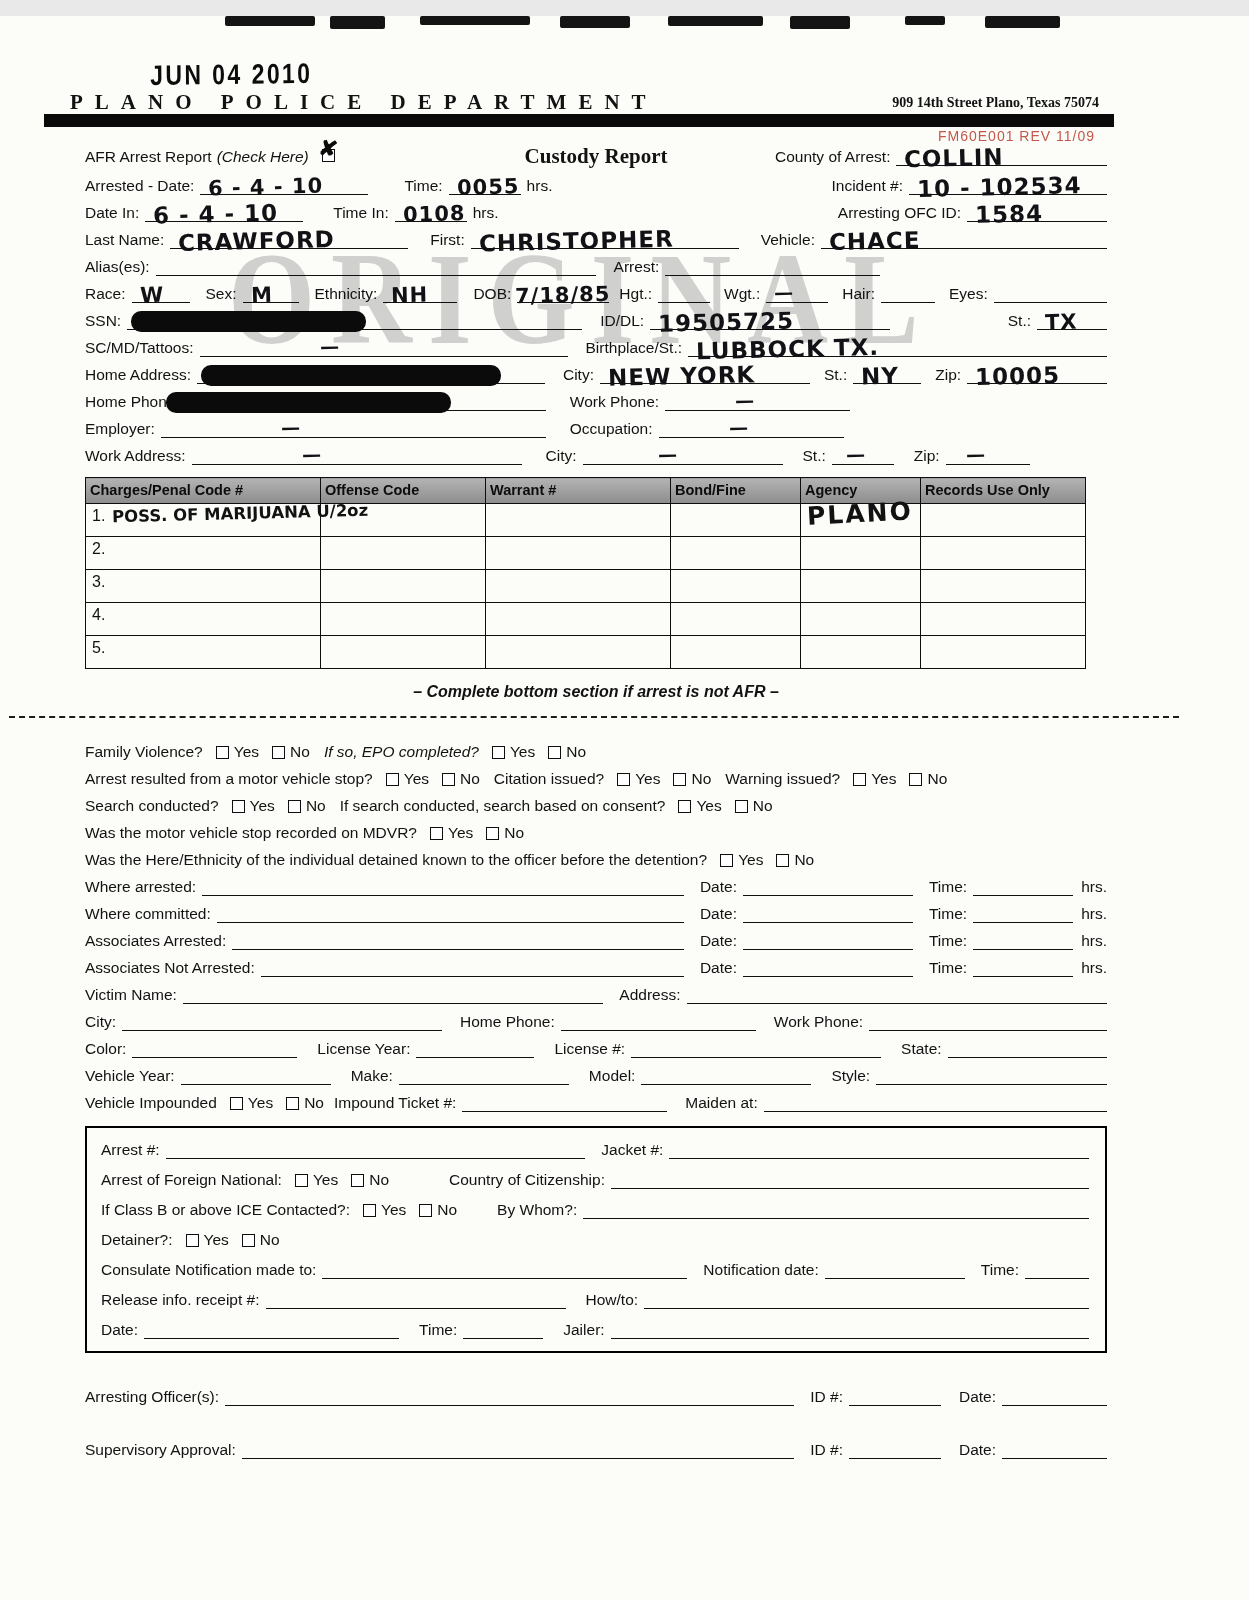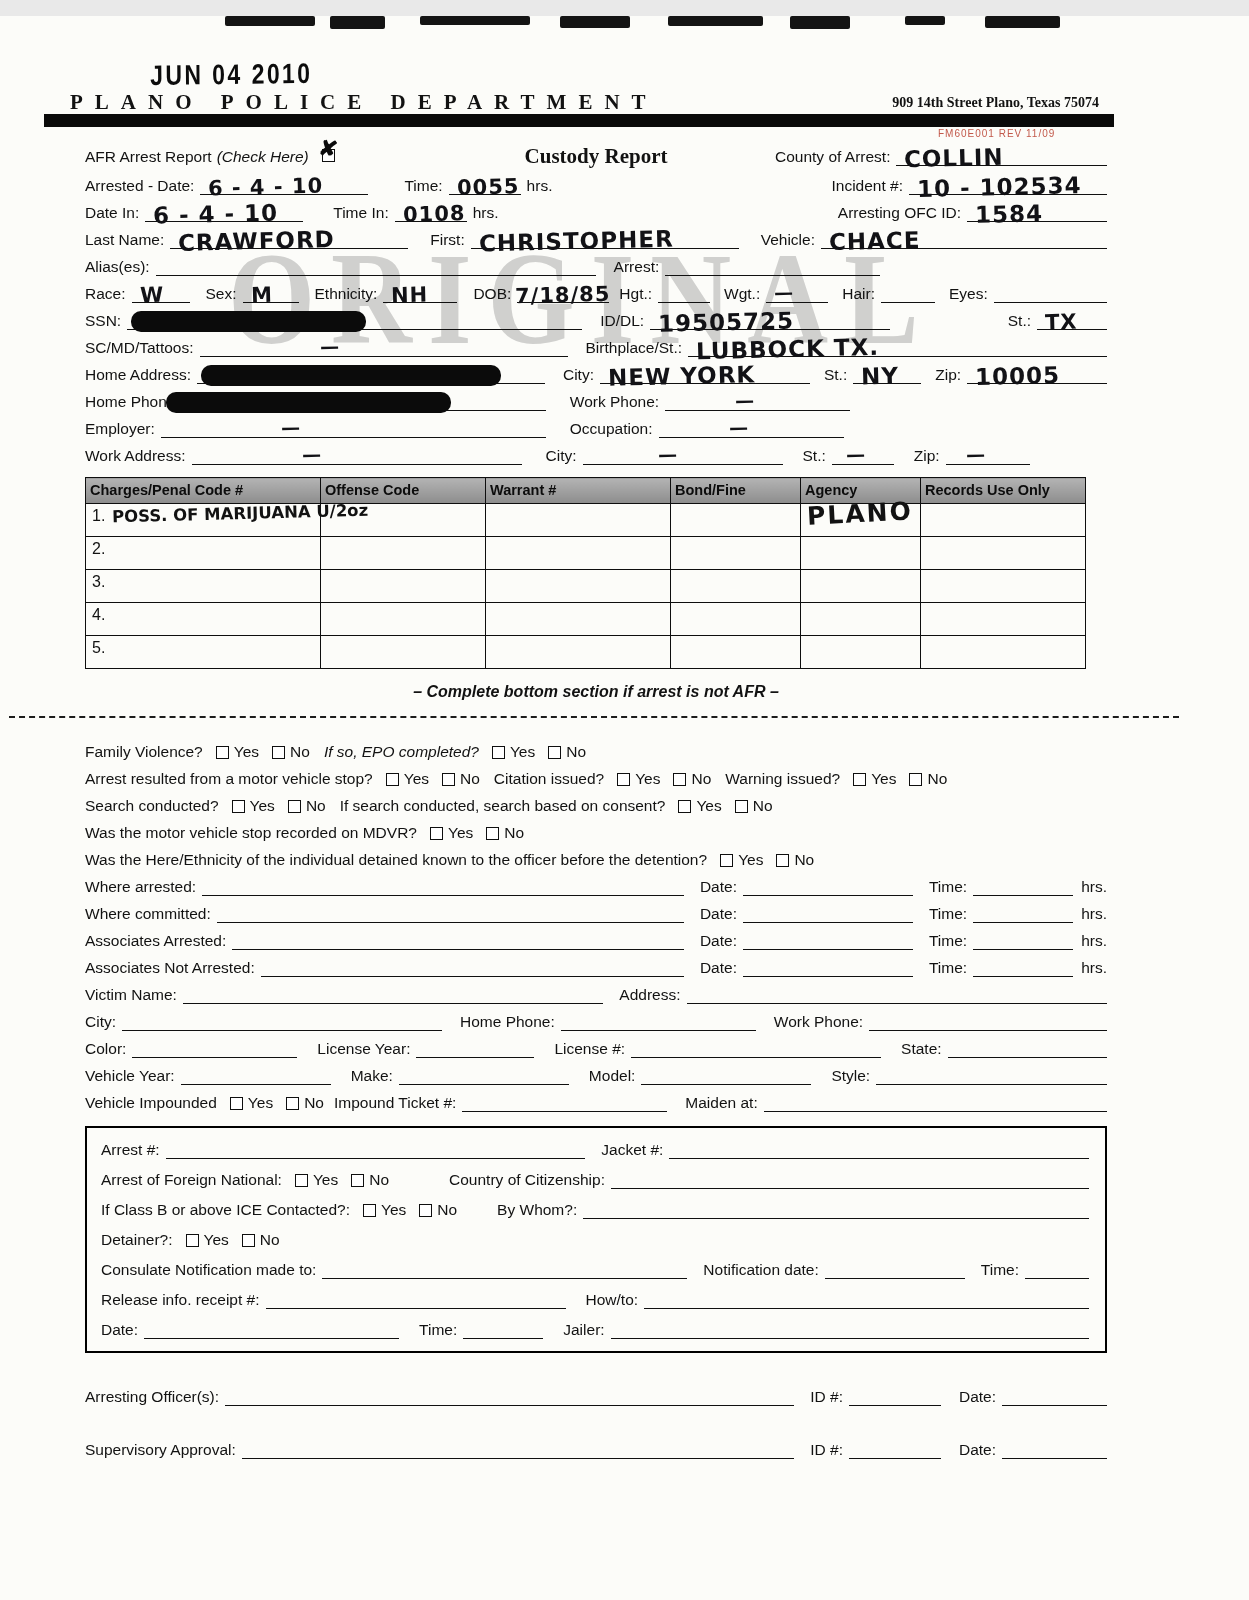--- a/index.html
+++ b/index.html
@@ -5,21 +5,21 @@
   * { box-sizing: border-box; margin: 0; padding: 0; }
   html,body { background:#e9e9e9; }
   body { font-family:"Liberation Sans", sans-serif; }
   .page { position:relative; width:1249px; height:1600px; margin:16px auto; background:#fcfcf9; color:#121212; overflow:hidden; }
   .artifact { position:absolute; background:#141414; border-radius:2px; }
 
   .stamp { position:absolute; left:150px; top:44px; font-size:28px; font-weight:bold; letter-spacing:3px; color:#0c0c0c; transform:scaleX(0.82) rotate(-0.6deg); transform-origin:left top; }
   .dept { position:absolute; left:70px; top:74px; font-family:"Liberation Serif", serif; font-weight:bold; font-size:21px; letter-spacing:12px; white-space:nowrap; }
   .addr { position:absolute; right:150px; top:79px; font-family:"Liberation Serif", serif; font-weight:bold; font-size:14px; }
   .black-bar { position:absolute; left:44px; top:98px; width:1070px; height:13px; background:#0a0a0a; }
-  .rev { position:absolute; left:938px; top:112px; font-size:10px; color:#c2594b; letter-spacing:1px; }
+  .rev { position:absolute; left:938px; top:112px; font-size:14px; color:#c2594b; letter-spacing:1px; }
   .watermark { position:absolute; left:228px; top:218px; font-family:"Liberation Serif", serif; font-size:112px; font-weight:bold; letter-spacing:16px; color:rgba(115,115,115,0.32); transform:scaleY(1.18); z-index:0; pointer-events:none; white-space:nowrap; }
 
   .form { position:absolute; left:85px; top:131px; width:1022px; font-size:15.5px; line-height:19px; z-index:1; }
   .row { display:flex; align-items:flex-end; margin-bottom:8px; white-space:nowrap; }
   .lbl { flex:none; }
   .it { font-style:italic; }
   .grow { flex:1; }
 
   .blank { position:relative; flex:none; border-bottom:1.6px solid #101010; height:19px; display:inline-block; margin-left:6px; }
   .blank.grow { flex:1; }

